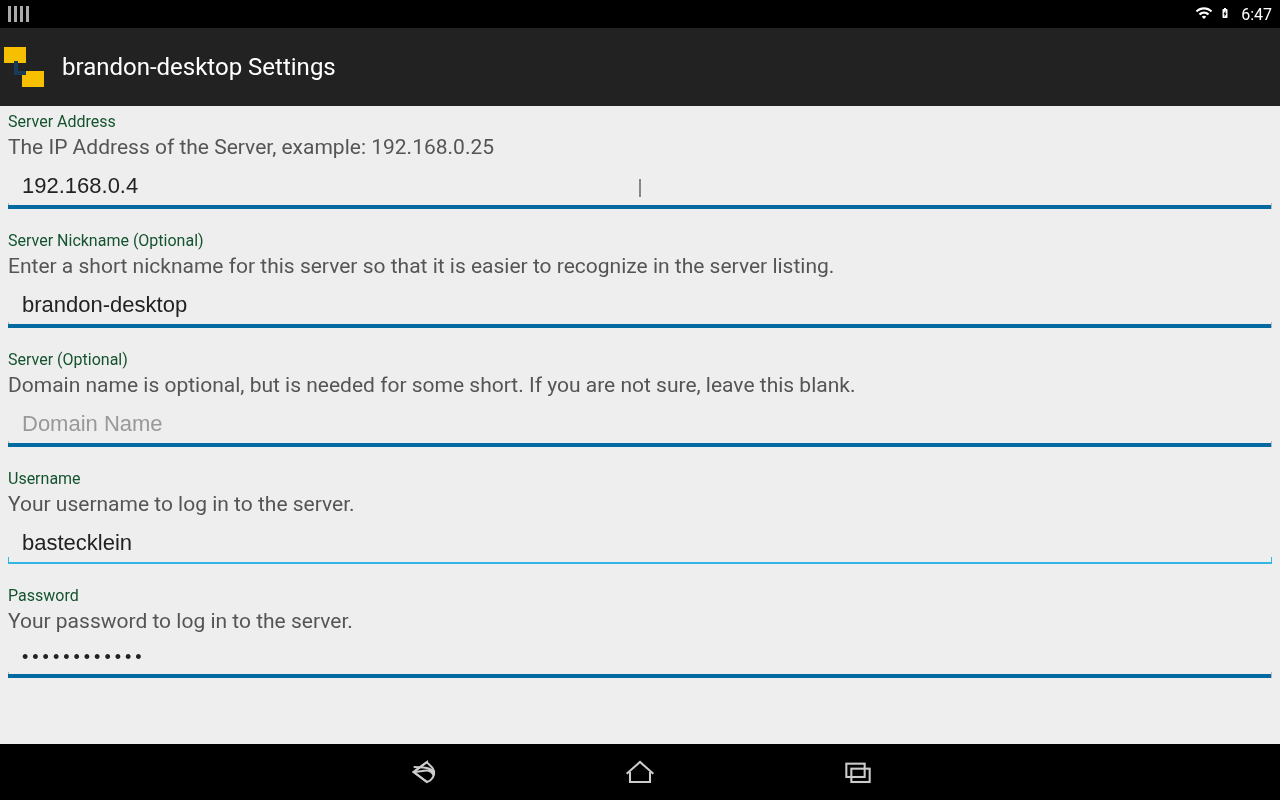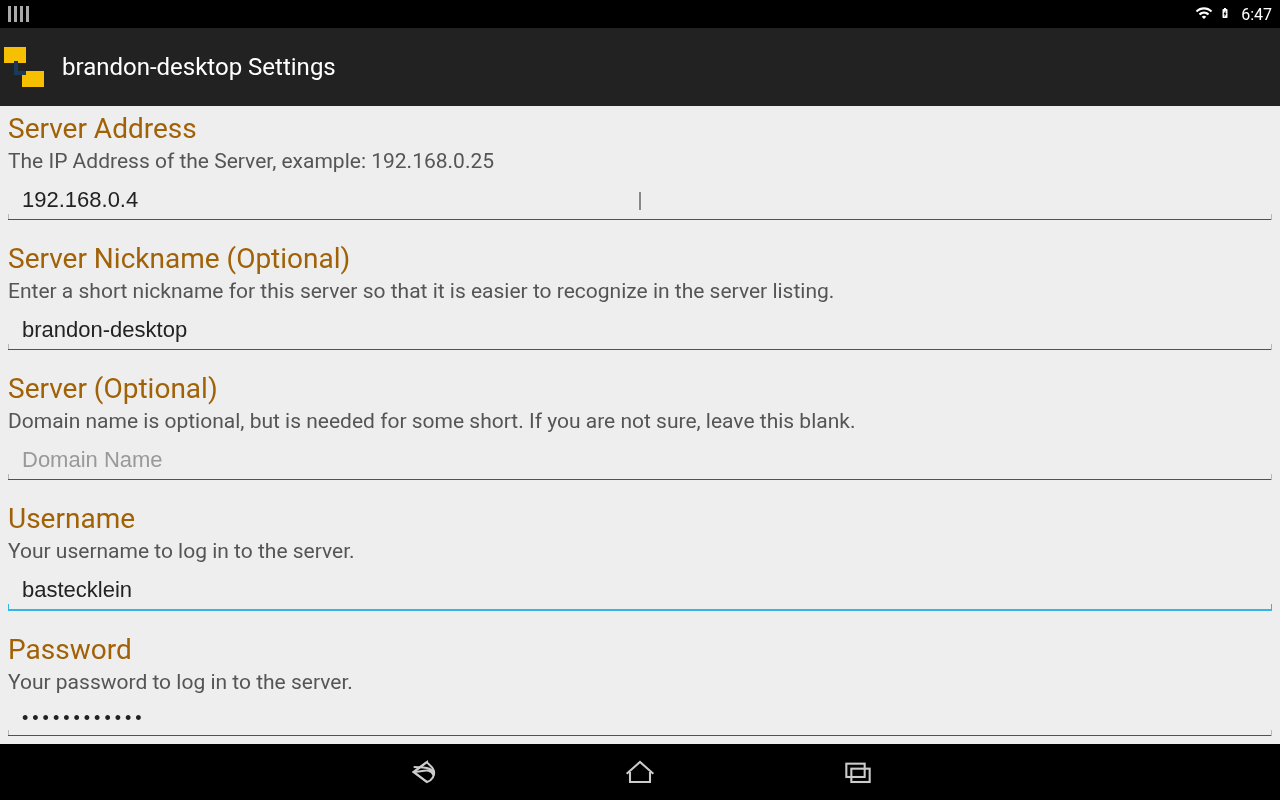--- a/index.html
+++ b/index.html
@@ -11,29 +11,29 @@
 .status-bar-bar { width: 3px; height: 16px; background: #aaa; margin-right: 1px; display: inline-block; }
 .status-right { margin-left: auto; display: flex; align-items: center; gap: 6px; }
 .status-time { font-size: 16px; color: #fff; margin-left: 4px; }
 
 .action-bar { height: 78px; background: #222; display: flex; align-items: center; padding: 0 0; }
 .app-icon { width: 48px; height: 48px; position: relative; margin-right: 14px; }
 .app-title { color: #fff; font-size: 24px; font-weight: 400; }
 
 .content { flex: 1; background: #eeeeee; overflow-y: auto; padding: 6px 8px 0 8px; color: #222; }
 .field-group { margin-bottom: 22px; }
-.field-title { font-size: 28px; color: #a16207; margin-bottom: 4px; }
+.field-title { font-size: 16px; color: #14532d; margin-bottom: 4px; }
 .field-desc { font-size: 21px; color: #555; margin-bottom: 8px; }
 .field-input {
   width: 100%;
   font-size: 22px;
   color: #222;
   background: transparent;
   border: none;
-  border-bottom: 1px solid #0369a1;
+  border-bottom: 4px solid #0369a1;
   padding: 6px 8px 6px 14px;
   outline: none;
   position: relative;
 }
 .field-input.focused { border-bottom: 2px solid #33b5e5; }
 .field-input::placeholder { color: #999; }
 .input-wrap { position: relative; }
 .input-wrap::before, .input-wrap::after {
   content: ""; position: absolute; bottom: 0; width: 1px; height: 6px; background: #b8b8b8;
 }

